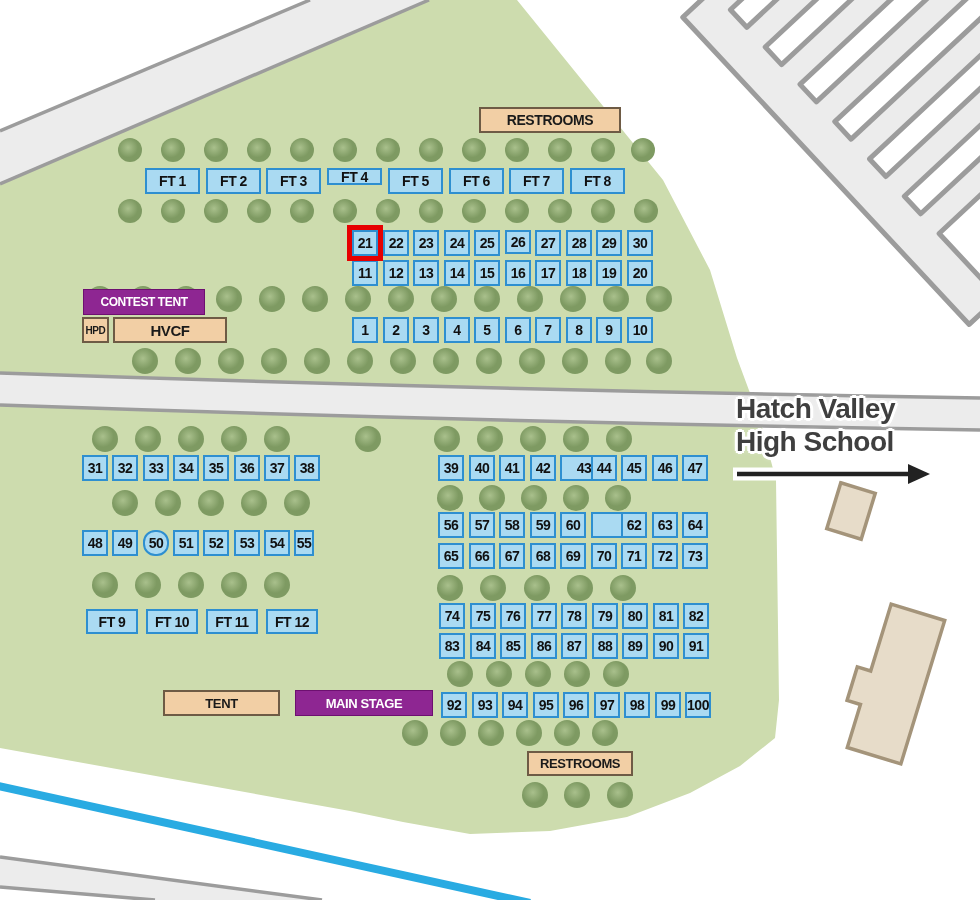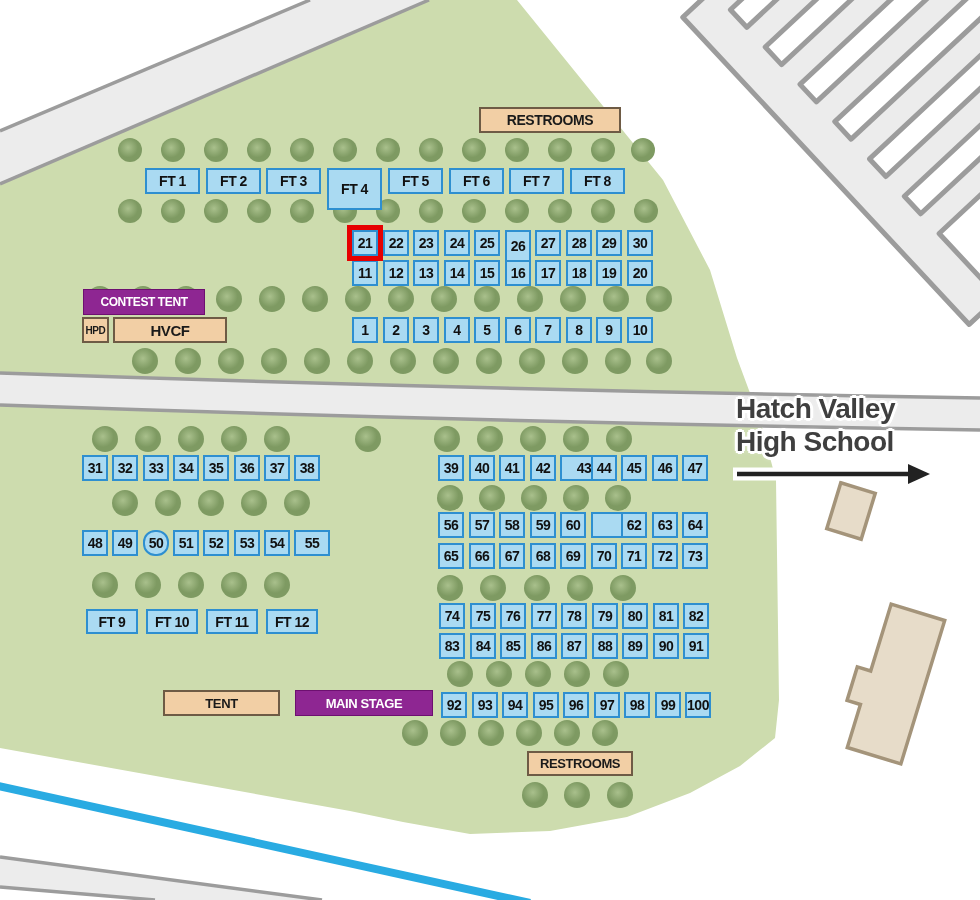--- a/index.html
+++ b/index.html
@@ -194,21 +194,21 @@
       <polygon class="arrow-head" points="908,464 930,474 908,484"></polygon>
     </g>
   </svg>
 
   <div id="overlay">
       <div class="booth hl" style="left: 352px; top: 230px; width: 26px; height: 26px;">21</div>
       <div class="booth" style="left: 383px; top: 230px; width: 26px; height: 26px;">22</div>
       <div class="booth" style="left: 413px; top: 230px; width: 26px; height: 26px;">23</div>
       <div class="booth" style="left: 444px; top: 230px; width: 26px; height: 26px;">24</div>
       <div class="booth" style="left: 474px; top: 230px; width: 26px; height: 26px;">25</div>
-      <div class="booth" style="left: 505px; top: 230px; width: 26px; height: 32px; text-align: right;">26</div>
+      <div class="booth" style="left: 505px; top: 230px; width: 26px; height: 24px; text-align: right;">26</div>
       <div class="booth" style="left: 535px; top: 230px; width: 26px; height: 26px;">27</div>
       <div class="booth" style="left: 566px; top: 230px; width: 26px; height: 26px;">28</div>
       <div class="booth" style="left: 596px; top: 230px; width: 26px; height: 26px;">29</div>
       <div class="booth" style="left: 627px; top: 230px; width: 26px; height: 26px;">30</div>
       <div class="booth" style="left: 352px; top: 260px; width: 26px; height: 26px;">11</div>
       <div class="booth" style="left: 383px; top: 260px; width: 26px; height: 26px;">12</div>
       <div class="booth" style="left: 413px; top: 260px; width: 26px; height: 26px;">13</div>
       <div class="booth" style="left: 444px; top: 260px; width: 26px; height: 26px;">14</div>
       <div class="booth" style="left: 474px; top: 260px; width: 26px; height: 26px;">15</div>
       <div class="booth" style="left: 505px; top: 260px; width: 26px; height: 26px;">16</div>
@@ -234,21 +234,21 @@
       <div class="booth" style="left: 234px; top: 455px; width: 26px; height: 26px;">36</div>
       <div class="booth" style="left: 264px; top: 455px; width: 26px; height: 26px;">37</div>
       <div class="booth" style="left: 294px; top: 455px; width: 26px; height: 26px;">38</div>
       <div class="booth" style="left: 82px; top: 530px; width: 26px; height: 26px;">48</div>
       <div class="booth" style="left: 112px; top: 530px; width: 26px; height: 26px;">49</div>
       <div class="booth" style="left: 143px; top: 530px; width: 26px; height: 26px; border-radius: 12px;">50</div>
       <div class="booth" style="left: 173px; top: 530px; width: 26px; height: 26px;">51</div>
       <div class="booth" style="left: 203px; top: 530px; width: 26px; height: 26px;">52</div>
       <div class="booth" style="left: 234px; top: 530px; width: 26px; height: 26px;">53</div>
       <div class="booth" style="left: 264px; top: 530px; width: 26px; height: 26px;">54</div>
-      <div class="booth" style="left: 294px; top: 530px; width: 36px; height: 26px;">55</div>
+      <div class="booth" style="left: 294px; top: 530px; width: 20px; height: 26px;">55</div>
       <div class="booth" style="left: 438px; top: 455px; width: 26px; height: 26px;">39</div>
       <div class="booth" style="left: 469px; top: 455px; width: 26px; height: 26px;">40</div>
       <div class="booth" style="left: 499px; top: 455px; width: 26px; height: 26px;">41</div>
       <div class="booth" style="left: 530px; top: 455px; width: 26px; height: 26px;">42</div>
       <div class="booth" style="left: 560px; top: 455px; width: 48px; height: 26px;">43</div>
       <div class="booth" style="left: 591px; top: 455px; width: 26px; height: 26px;">44</div>
       <div class="booth" style="left: 621px; top: 455px; width: 26px; height: 26px;">45</div>
       <div class="booth" style="left: 652px; top: 455px; width: 26px; height: 26px;">46</div>
       <div class="booth" style="left: 682px; top: 455px; width: 26px; height: 26px;">47</div>
       <div class="booth" style="left: 438px; top: 512px; width: 26px; height: 26px;">56</div>
@@ -292,21 +292,21 @@
       <div class="booth" style="left: 502px; top: 692px; width: 26px; height: 26px;">94</div>
       <div class="booth" style="left: 533px; top: 692px; width: 26px; height: 26px;">95</div>
       <div class="booth" style="left: 563px; top: 692px; width: 26px; height: 26px;">96</div>
       <div class="booth" style="left: 594px; top: 692px; width: 26px; height: 26px;">97</div>
       <div class="booth" style="left: 624px; top: 692px; width: 26px; height: 26px;">98</div>
       <div class="booth" style="left: 655px; top: 692px; width: 26px; height: 26px;">99</div>
       <div class="booth" style="left: 685px; top: 692px; width: 26px; height: 26px;">100</div>
       <div class="booth ft" style="left: 145px; top: 168px; width: 55px; height: 26px; font-size: 14px;">FT 1</div>
       <div class="booth ft" style="left: 206px; top: 168px; width: 55px; height: 26px; font-size: 14px;">FT 2</div>
       <div class="booth ft" style="left: 266px; top: 168px; width: 55px; height: 26px; font-size: 14px;">FT 3</div>
-      <div class="booth ft" style="left: 327px; top: 168px; width: 55px; height: 42px; font-size: 14px; text-align: right;">FT 4</div>
+      <div class="booth ft" style="left: 327px; top: 168px; width: 55px; height: 17px; font-size: 14px; text-align: right;">FT 4</div>
       <div class="booth ft" style="left: 388px; top: 168px; width: 55px; height: 26px; font-size: 14px;">FT 5</div>
       <div class="booth ft" style="left: 449px; top: 168px; width: 55px; height: 26px; font-size: 14px;">FT 6</div>
       <div class="booth ft" style="left: 509px; top: 168px; width: 55px; height: 26px; font-size: 14px;">FT 7</div>
       <div class="booth ft" style="left: 570px; top: 168px; width: 55px; height: 26px; font-size: 14px;">FT 8</div>
       <div class="booth ft" style="left: 86px; top: 609px; width: 52px; height: 25px; font-size: 14px;">FT 9</div>
       <div class="booth ft" style="left: 146px; top: 609px; width: 52px; height: 25px; font-size: 14px;">FT 10</div>
       <div class="booth ft" style="left: 206px; top: 609px; width: 52px; height: 25px; font-size: 14px;">FT 11</div>
       <div class="booth ft" style="left: 266px; top: 609px; width: 52px; height: 25px; font-size: 14px;">FT 12</div>
       <div class="fac tan" style="left: 479px; top: 107px; width: 142px; height: 26px; font-size: 14px;">RESTROOMS</div>
       <div class="fac purple" style="left: 83px; top: 242px; width: 122px; height: 26px; font-size: 12px; margin-top: 47px;">CONTEST TENT</div>

